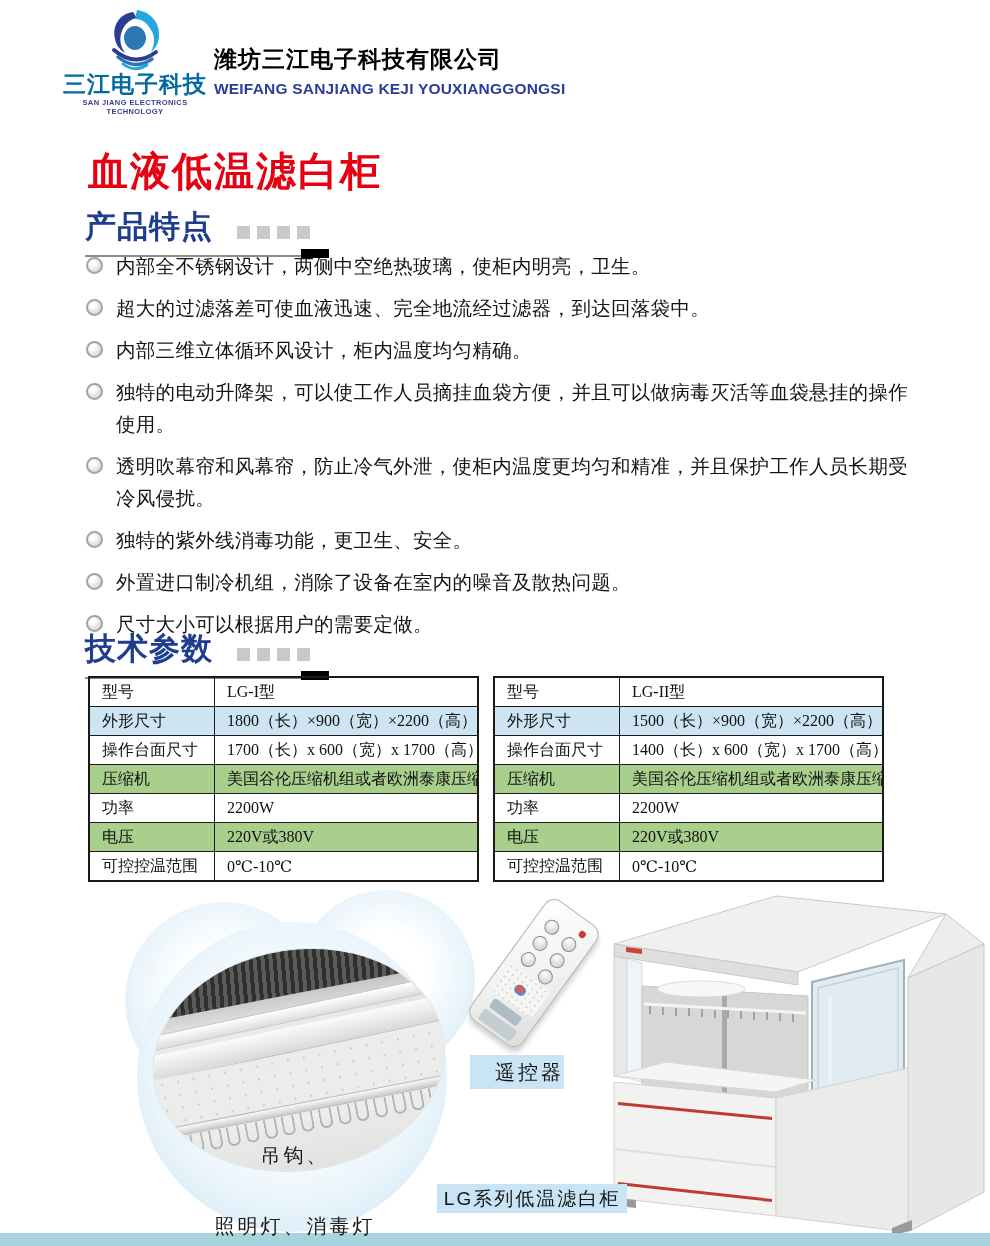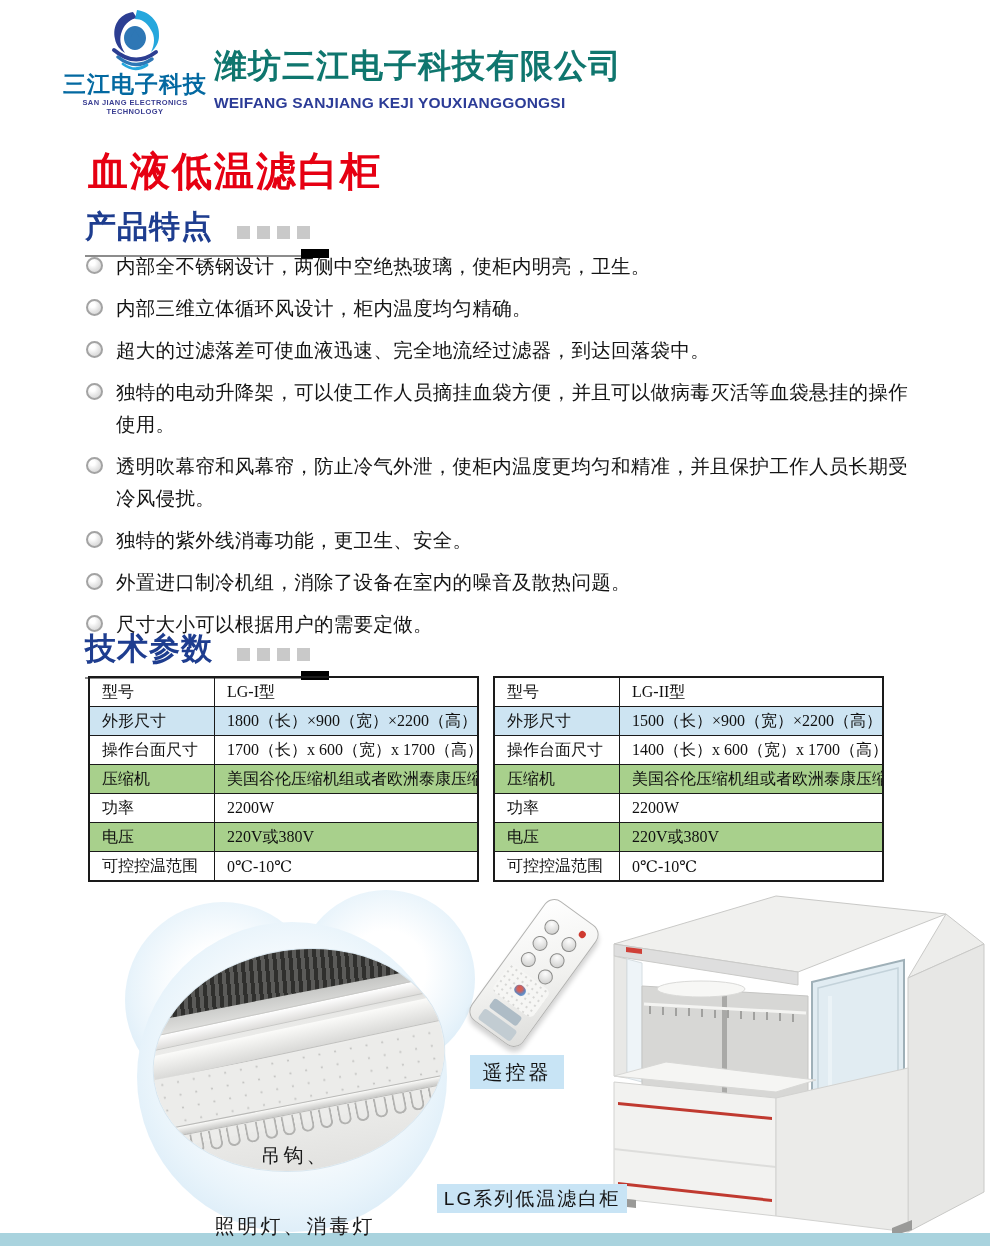--- a/index.html
+++ b/index.html
@@ -5,21 +5,21 @@
   html,body{margin:0;padding:0;background:#fff;}
   .page{position:relative;width:990px;height:1246px;background:#ffffff;overflow:hidden;
         font-family:"Liberation Sans","DejaVu Sans",sans-serif;color:#111;}
 
   
   .logo-block{position:absolute;left:60px;top:8px;width:150px;text-align:center;}
   .logo-swirl{display:block;margin:0 auto;}
   .logo-name{font-size:23px;font-weight:bold;color:#0369a1;letter-spacing:1px;line-height:24px;}
   .logo-sub{font-size:7.5px;font-weight:bold;color:#3a3e92;letter-spacing:.4px;margin-top:2px;}
   .company-block{position:absolute;left:214px;top:44px;}
-  .company-name{font-size:33px;font-weight:bold;color:#0f766e;letter-spacing:1px;}
+  .company-name{font-size:23px;font-weight:bold;color:#000000;letter-spacing:1px;}
   .company-pinyin{font-size:15.5px;font-weight:bold;color:#2c3c97;letter-spacing:.2px;margin-top:5px;}
 
   
   .page-title{position:absolute;left:88px;top:144px;font-size:40px;font-weight:bold;
               color:#e60012;letter-spacing:2px;}
 
   
   .sec{position:absolute;left:85px;}
   .sec-row{display:flex;align-items:center;}
   .sec-title{font-size:31px;font-weight:bold;color:#1e3d8f;letter-spacing:1px;}
@@ -92,21 +92,21 @@
   .rm-texture{position:absolute;left:6px;right:6px;top:78px;height:34px;border-radius:6px;
               background-color:#f6f6f4;
               background-image:radial-gradient(#d7d7d5 1px, transparent 1.2px);background-size:6px 6px;}
   .rm-logo{position:absolute;left:24px;top:90px;width:12px;height:10px;border-radius:50% 50% 40% 40%;
            background:radial-gradient(circle at 40% 40%, #cf3a30 25%, #3a6cb5 60%, #7aa8d8 100%);opacity:.8;}
   .rm-label{position:absolute;left:14px;top:116px;width:34px;height:11px;background:#aebcc6;border-radius:3px;}
   .rm-pad{position:absolute;left:12px;top:130px;width:40px;height:13px;background:#c2ccd2;border-radius:3px;}
 
   .caption-box{position:absolute;background:#c8e4f5;display:flex;align-items:center;justify-content:center;
                color:#151515;}
-  .remote-caption{left:470px;top:1055px;width:94px;height:34px;font-size:20px;letter-spacing:3px;}
+  .remote-caption{left:470px;top:1055px;width:94px;height:34px;font-size:20px;letter-spacing:3px;justify-content:flex-end;}
   .cabinet-caption{left:437px;top:1184px;width:190px;height:29px;font-size:19px;letter-spacing:2px;}
 
   
   .cabinet{position:absolute;left:606px;top:886px;width:384px;height:348px;}
 
   .footer-bar{position:absolute;left:0;right:0;bottom:0;height:13px;background:#a9d3de;}
 </style>
 </head>
 <body>
 
@@ -149,25 +149,25 @@
   </div>
 
   <div class="features">
     <ul>
       <li>
           <span class="bullet"></span>
           <span class="feat-text">内部全不锈钢设计，两侧中空绝热玻璃，使柜内明亮，卫生。</span>
         </li>
       <li>
           <span class="bullet"></span>
+          <span class="feat-text">超大的过滤落差可使血液迅速、完全地流经过滤器，到达回落袋中。</span>
+        </li>
+      <li>
+          <span class="bullet"></span>
           <span class="feat-text">内部三维立体循环风设计，柜内温度均匀精确。</span>
-        </li>
-      <li>
-          <span class="bullet"></span>
-          <span class="feat-text">超大的过滤落差可使血液迅速、完全地流经过滤器，到达回落袋中。</span>
         </li>
       <li>
           <span class="bullet"></span>
           <span class="feat-text">独特的电动升降架，可以使工作人员摘挂血袋方便，并且可以做病毒灭活等血袋悬挂的操作使用。</span>
         </li>
       <li>
           <span class="bullet"></span>
           <span class="feat-text">透明吹幕帘和风幕帘，防止冷气外泄，使柜内温度更均匀和精准，并且保护工作人员长期受冷风侵扰。</span>
         </li>
       <li>

